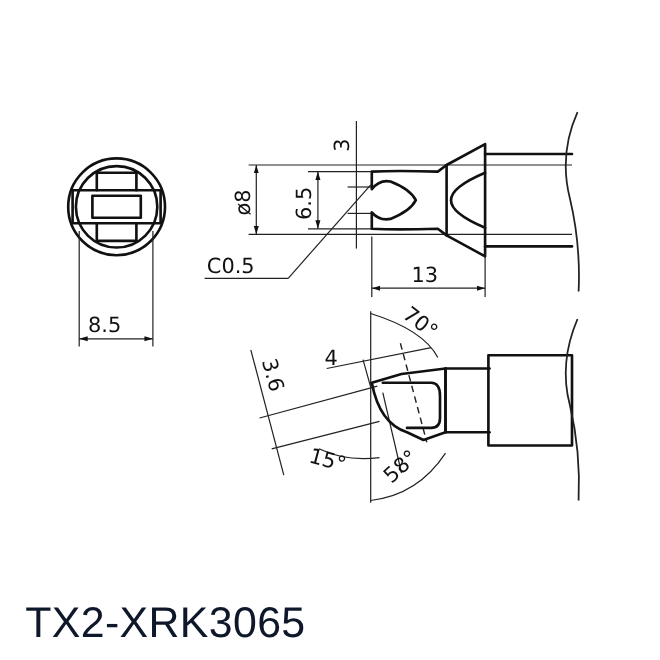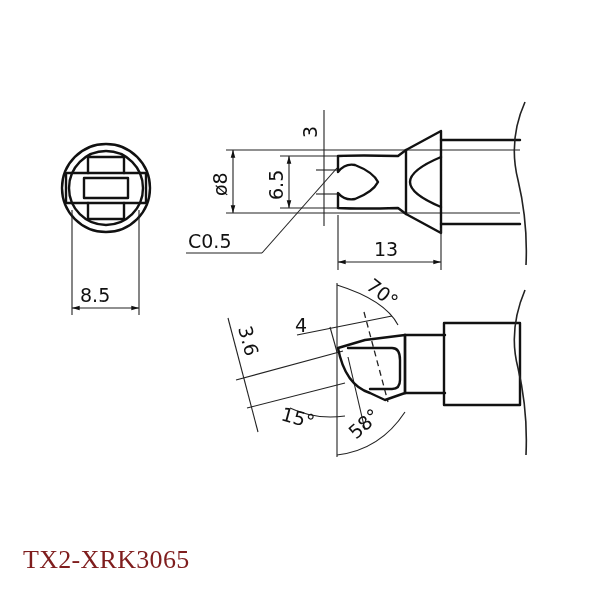--- a/index.html
+++ b/index.html
@@ -2,21 +2,21 @@
 <html><head>
   <meta charset="utf-8">
   <style>
     html, body { margin: 0; padding: 0; background: #ffffff; }
     body { width: 600px; height: 600px; position: relative; overflow: hidden; font-family: "DejaVu Sans", "Liberation Sans", sans-serif; }
     svg { position: absolute; left: 0; top: 0; }
     .thick { stroke: #111; stroke-width: 2.4; fill: none; stroke-linejoin: round; stroke-linecap: round; }
     .thin { stroke: #222; stroke-width: 1.1; fill: none; }
     .dash { stroke: #222; stroke-width: 1.3; fill: none; stroke-dasharray: 6 4; }
     .dim { font-size: 19px; fill: #111; }
-    .title { position: absolute; left: 23px; top: 545px; font-size: 26px; color: #7f1d1d; font-family: Liberation Serif, serif; letter-spacing: 0.3px; }
+    .title { position: absolute; left: 23px; top: 545px; font-size: 39px; color: #0f172a; font-family: Liberation Sans, sans-serif; letter-spacing: 0.3px; }
   </style>
 </head>
 <body>
 
 <svg width="600" height="600" viewBox="0 0 600 600">
   <defs>
     <marker id="arr" viewBox="0 0 10 10" refX="10" refY="5" markerWidth="7" markerHeight="7" orient="auto-start-reverse">
       <path d="M0,2 L10,5 L0,8 z" fill="#111"></path>
     </marker>
   </defs>

